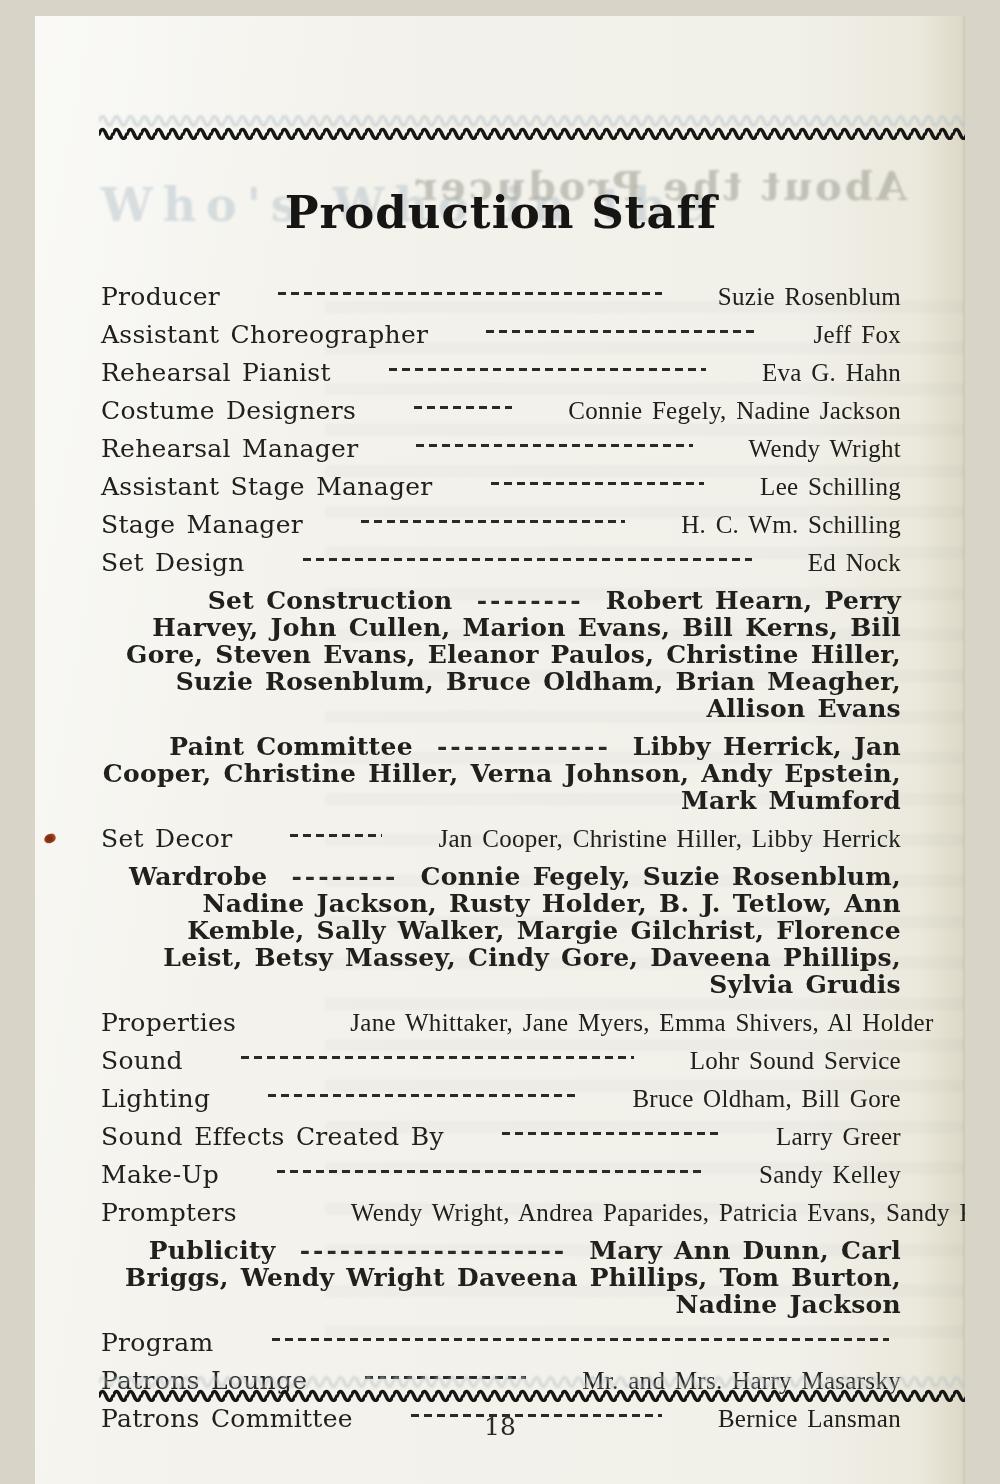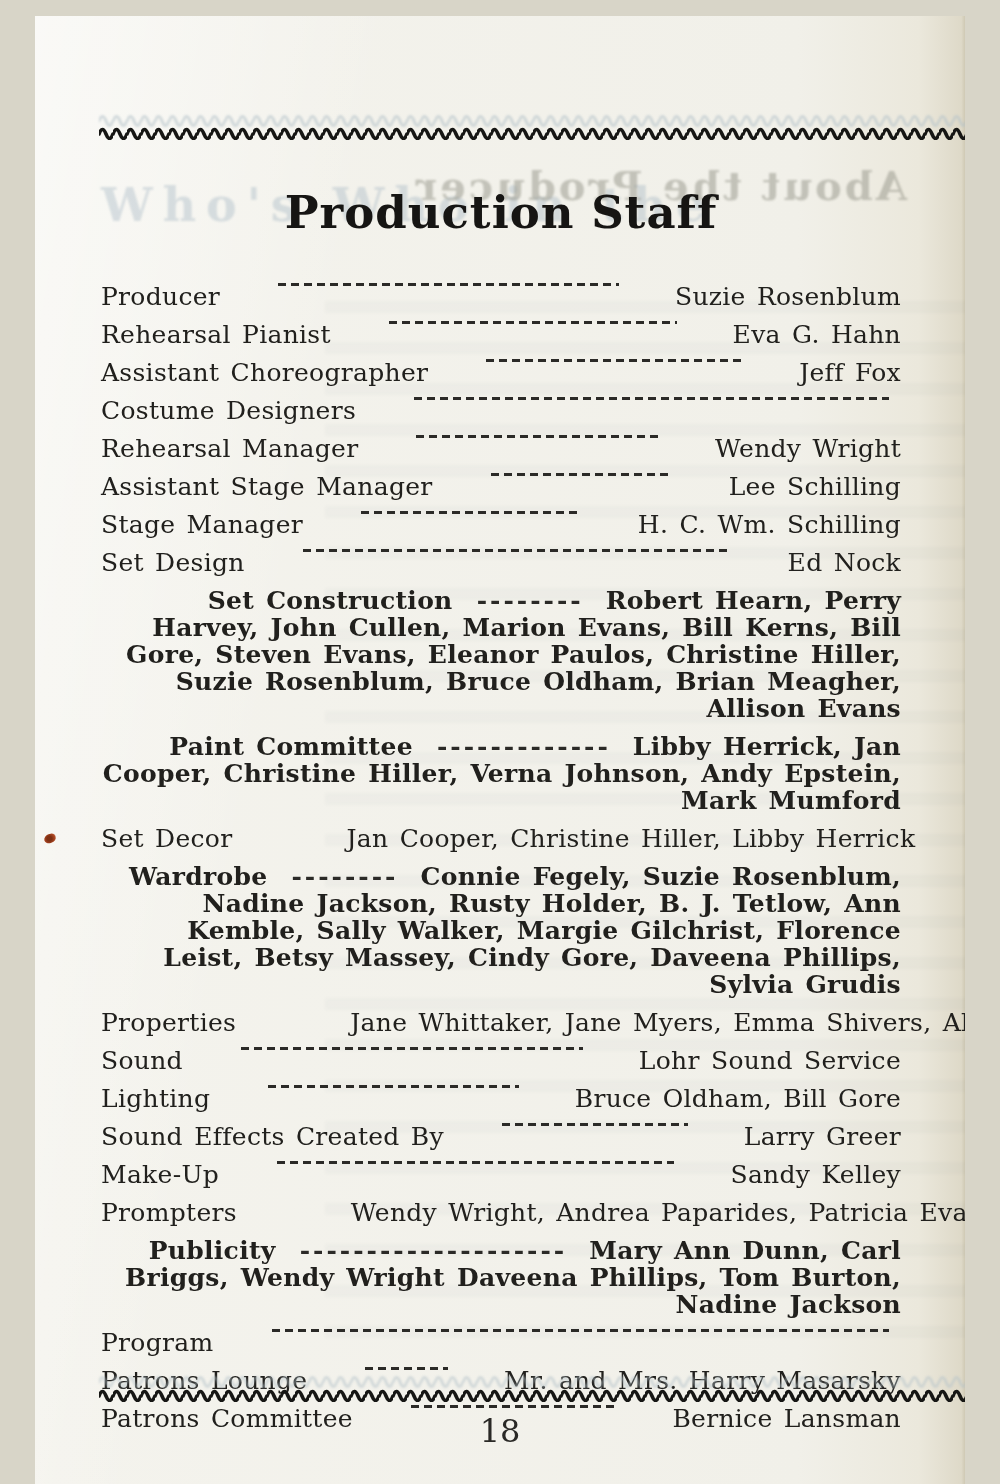--- a/index.html
+++ b/index.html
@@ -59,44 +59,44 @@
     text-align:center;
     font-size:45px;
     font-weight:bold;
     letter-spacing:1px;
     color:#161513;
   }
 
   
   .staff-list{position:relative; font-size:25px; line-height:27px; word-spacing:3px; letter-spacing:.3px;}
   .entry{margin:0 0 11px 0;}
-  .entry.fill{display:flex; align-items:flex-start;gap:44px;}
+  .entry.fill{display:flex; align-items:center;gap:44px;}
   .entry.fill .role{white-space:nowrap;}
-  .entry.fill .names{white-space:nowrap;}
+  .entry.fill .names{white-space:nowrap;font-family:Liberation Serif, serif;}
   .entry.fill .leader{
     flex:1 1 auto;
     height:3px;
     margin:0 12px 6px 14px;
     background-image:repeating-linear-gradient(90deg,#2b2a27 0 8px,transparent 8px 13px);
   }
   .entry.wrap{display:block; text-align:right;font-weight:bold;}
   .entry.wrap .role{margin-right:12px;}
   .entry.wrap .dash-str{
     white-space:nowrap;
     letter-spacing:3px;
     margin-right:10px;
     color:#2b2a27;
   }
 
   
   .page-number{
     position:absolute;
     left:0; right:0; top:1396px;
     text-align:center;
-    font-size:32px;
+    font-size:25px;
     color:#2a2926;
   }
 
   
   .speck{
     position:absolute; left:9px; top:818px;
     width:12px; height:9px; border-radius:60% 45% 55% 50%;
     background:radial-gradient(circle at 45% 50%, #7e2f12 0 30%, #b14a26 70%, rgba(177,74,38,.25) 100%);
     transform:rotate(-18deg);
   }
@@ -135,35 +135,36 @@
   <h1 class="title">Production Staff</h1>
 
   <div class="staff-list" id="staff-list">
       <div class="entry fill">
       <span class="role">Producer</span>
       <span class="leader"></span>
 
       <span class="names">Suzie Rosenblum</span>
     </div>
       <div class="entry fill">
+      <span class="role">Assistant Choreographer</span>
+      <span class="leader"></span>
+
+      <span class="names">Jeff Fox</span>
+    </div>
+      <div class="entry fill">
       <span class="role">Rehearsal Pianist</span>
       <span class="leader"></span>
 
       <span class="names">Eva G. Hahn</span>
     </div>
       <div class="entry fill">
-      <span class="role">Assistant Choreographer</span>
-      <span class="leader"></span>
-
-      <span class="names">Jeff Fox</span>
-    </div>
-      <div class="entry fill">
       <span class="role">Costume Designers</span>
       <span class="leader"></span>
 
+      <span class="names">Connie Fegely, Nadine Jackson</span>
     </div>
       <div class="entry fill">
       <span class="role">Rehearsal Manager</span>
       <span class="leader"></span>
 
       <span class="names">Wendy Wright</span>
     </div>
       <div class="entry fill">
       <span class="role">Assistant Stage Manager</span>
       <span class="leader"></span>

